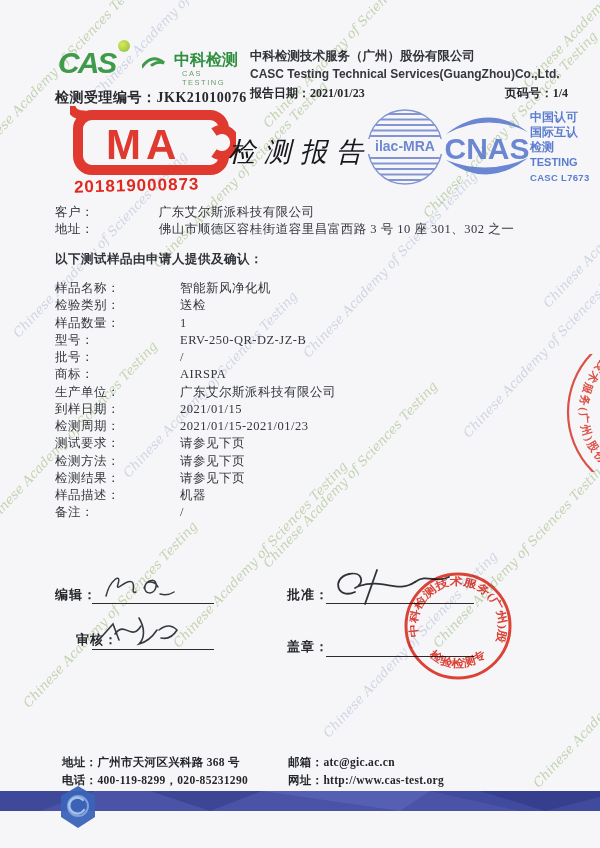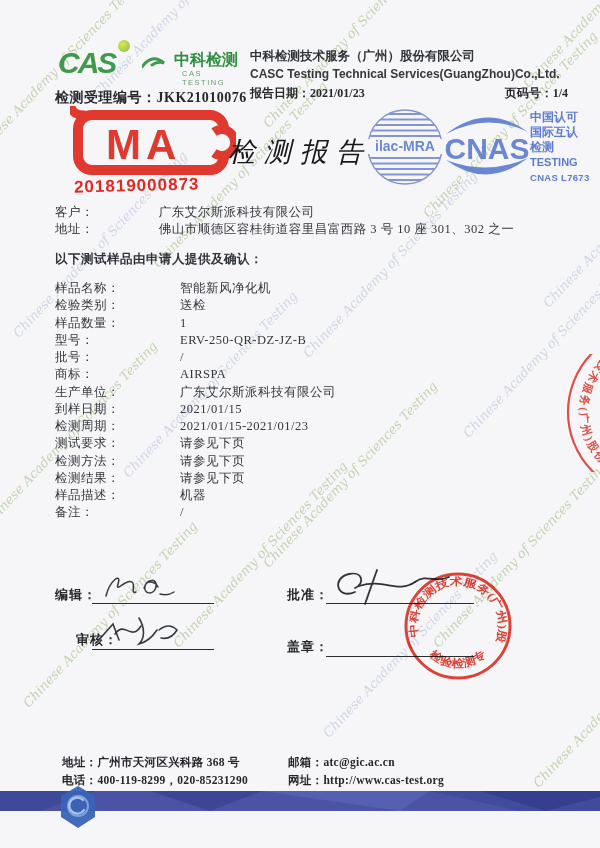--- a/index.html
+++ b/index.html
@@ -164,21 +164,21 @@
   <svg class="abs cnas" width="86" height="64" viewBox="0 0 86 64">
     <path d="M2,20 Q43,-12 84,18 Q43,-2 2,20 Z" fill="#5c7ccf"></path>
     <path d="M2,46 Q43,76 84,44 Q43,62 2,46 Z" fill="#5c7ccf"></path>
     <text x="43" y="45" text-anchor="middle" font-family="Liberation Sans, sans-serif" font-weight="bold" font-size="30" fill="#5c7ccf">CNAS</text>
   </svg>
   <div class="abs cnas-txt">
     <div>中国认可</div>
     <div>国际互认</div>
     <div>检测</div>
     <div class="sm">TESTING</div>
-    <div class="xs">CNAS L7673</div>
+    <div class="xs">CASC L7673</div>
   </div>
 
   <div class="abs cust">
     <div class="crow">
       <span class="lbl">客户：</span>
       <span>广东艾尔斯派科技有限公司</span>
     </div>
     <div class="crow">
       <span class="lbl">地址：</span>
       <span>佛山市顺德区容桂街道容里昌富西路 3 号 10 座 301、302 之一</span>

